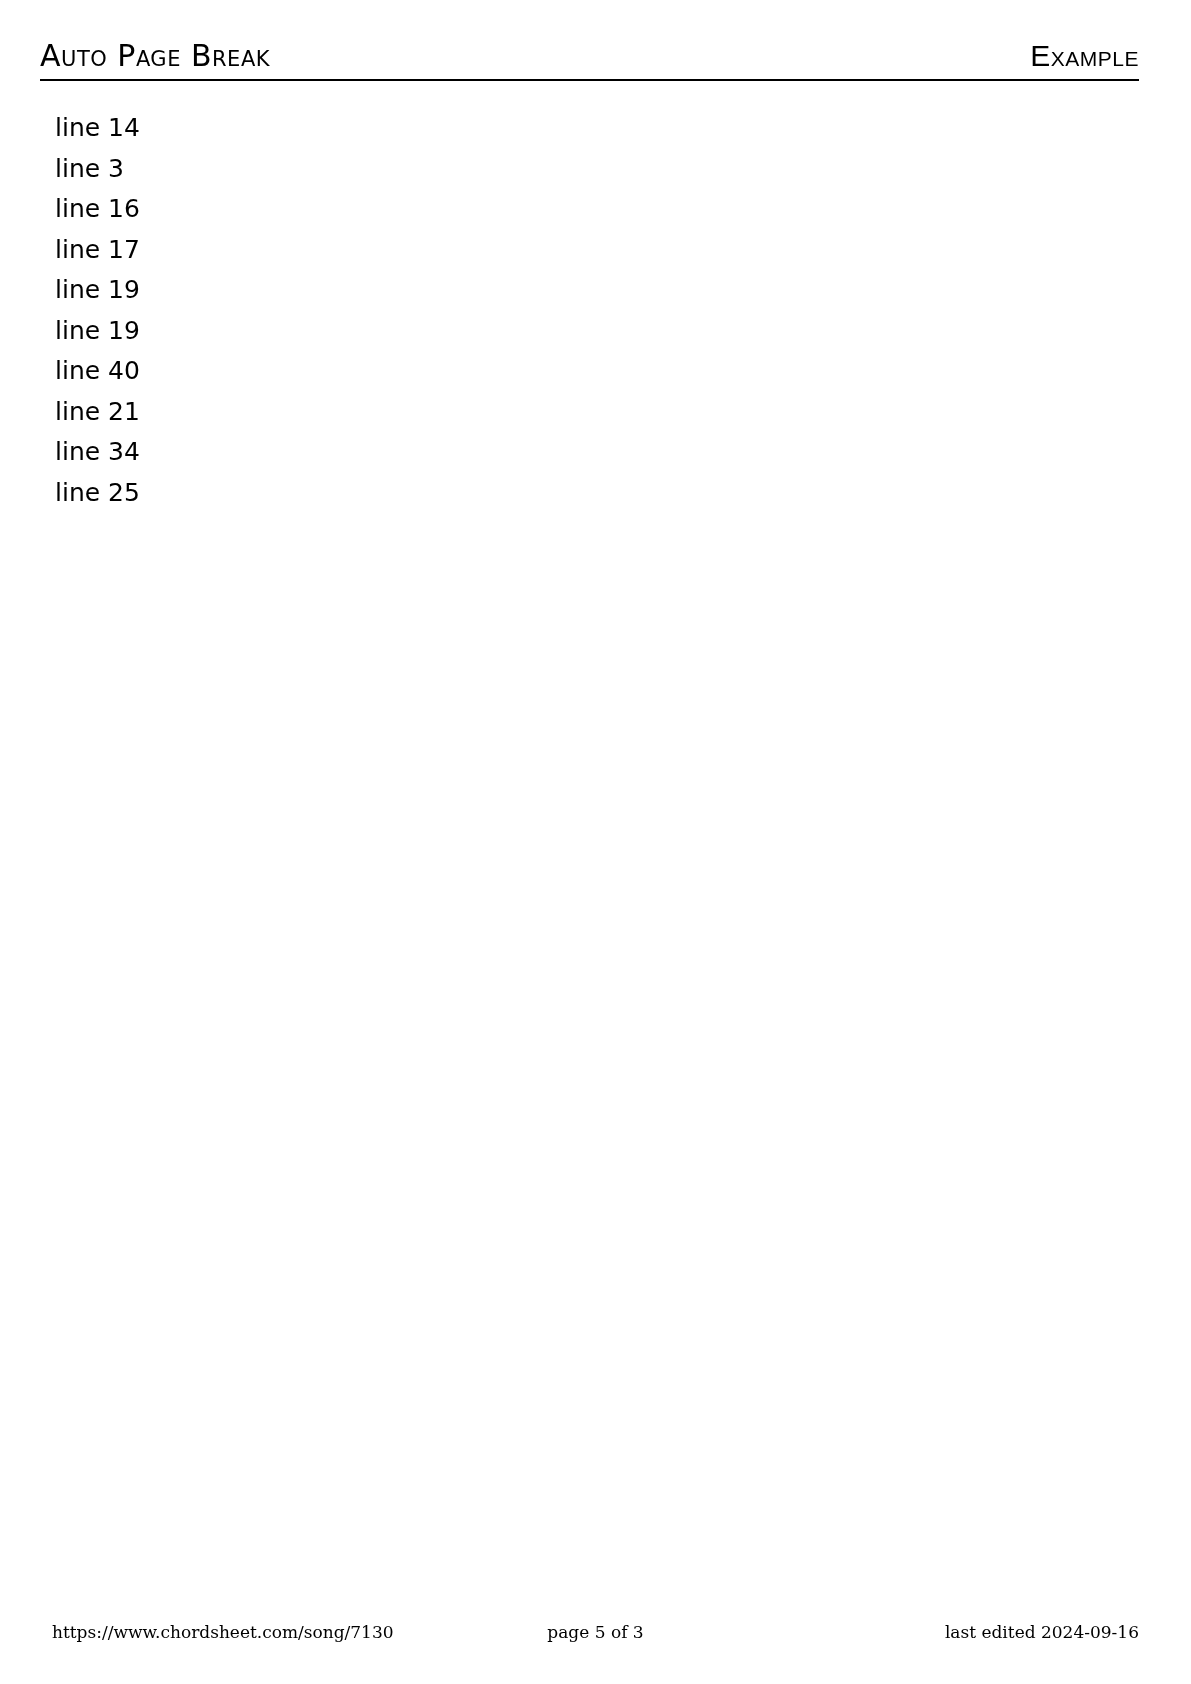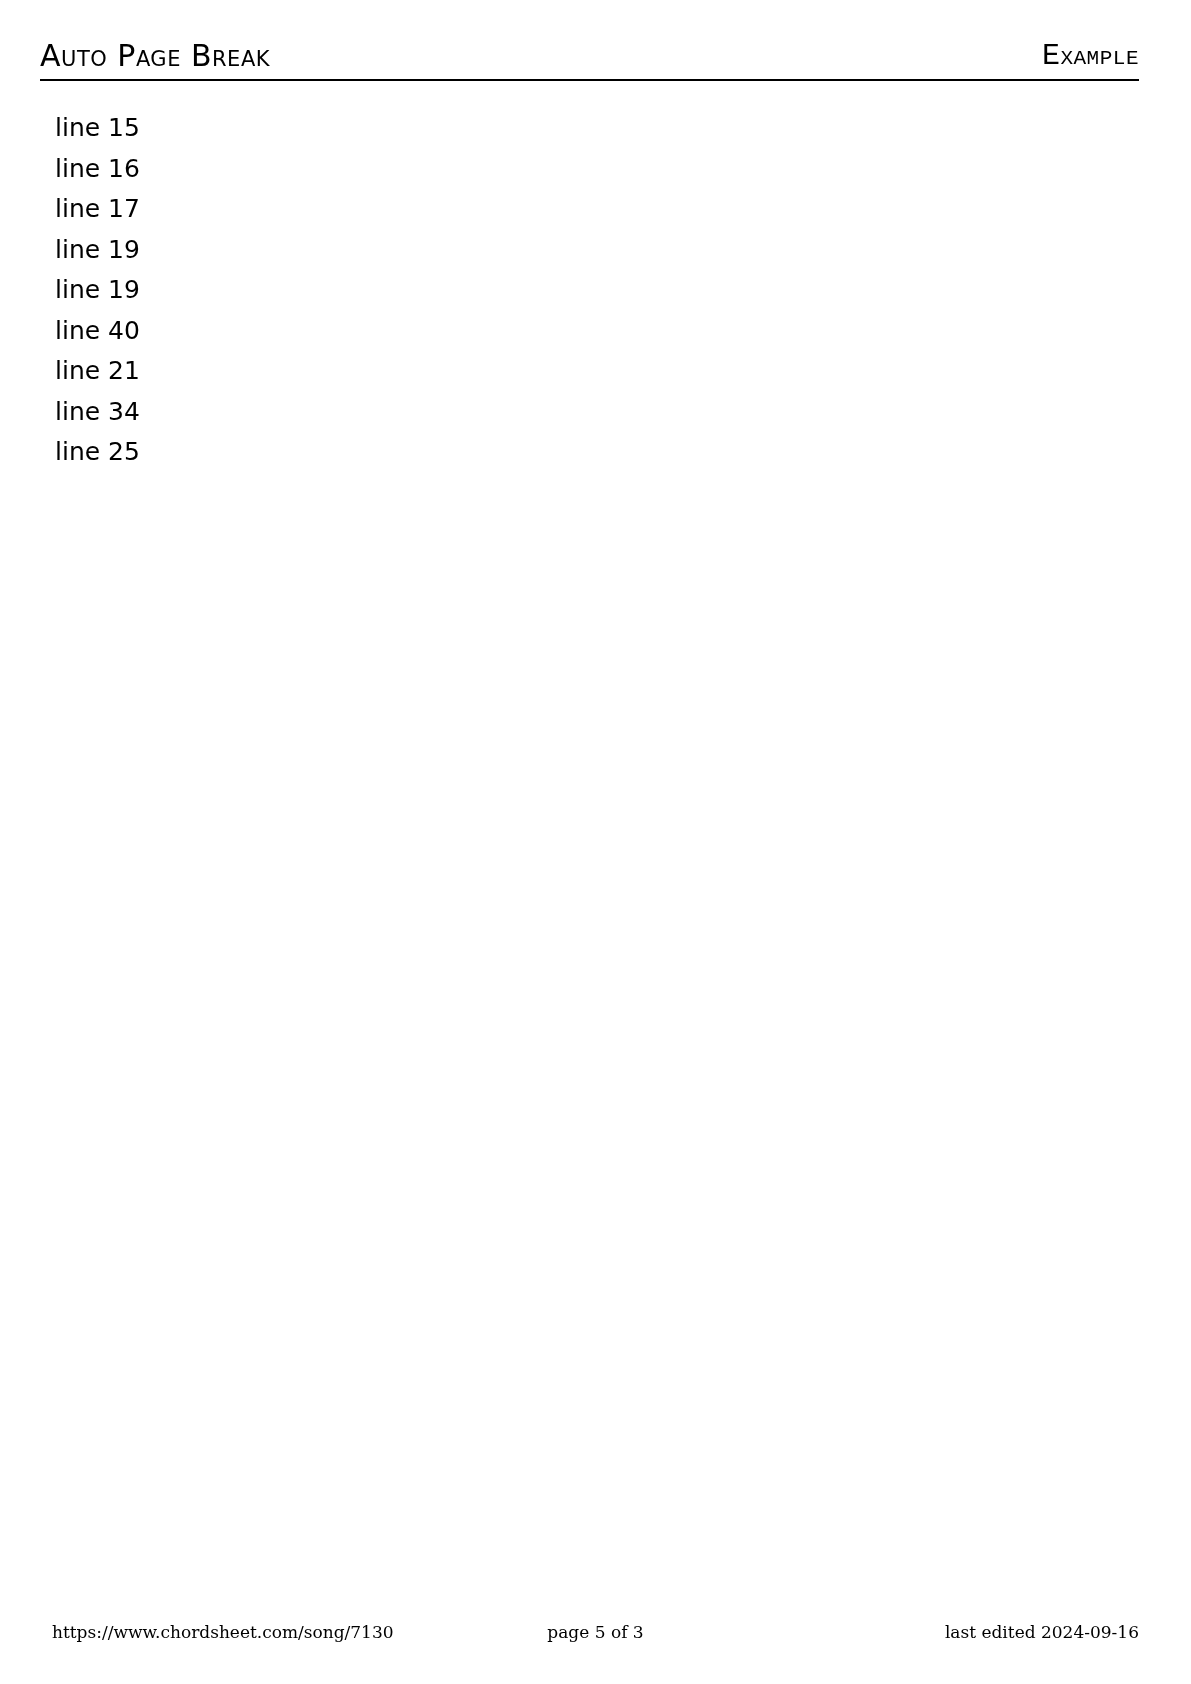--- a/index.html
+++ b/index.html
@@ -30,21 +30,21 @@
   }
   .header-title {
     font-family: "DejaVu Sans", sans-serif;
     font-size: 30px;
     font-variant: small-caps;
     letter-spacing: 0.5px;
     font-weight: 400;
     white-space: nowrap;
   }
   .header-subtitle {
-    font-family: Liberation Mono, monospace;
+    font-family: Liberation Sans, sans-serif;
     font-size: 30px;
     font-variant: small-caps;
     letter-spacing: 0.5px;
     font-weight: 400;
     white-space: nowrap;
   }
   .body-lines {
     position: absolute;
     left: 55px;
     top: 108px;
@@ -87,21 +87,22 @@
 <body>
 
 <div class="page">
 
   <div class="header">
     <div class="header-title">Auto Page Break</div>
     <div class="header-subtitle">Example</div>
   </div>
 
   <div class="body-lines">
-    <div class="body-line">line 15</div>
+    <div class="body-line">line 14</div>
+    <div class="body-line">line 3</div>
     <div class="body-line">line 16</div>
     <div class="body-line">line 17</div>
     <div class="body-line">line 19</div>
     <div class="body-line">line 19</div>
     <div class="body-line">line 40</div>
     <div class="body-line">line 21</div>
     <div class="body-line">line 34</div>
     <div class="body-line">line 25</div>
   </div>
 

